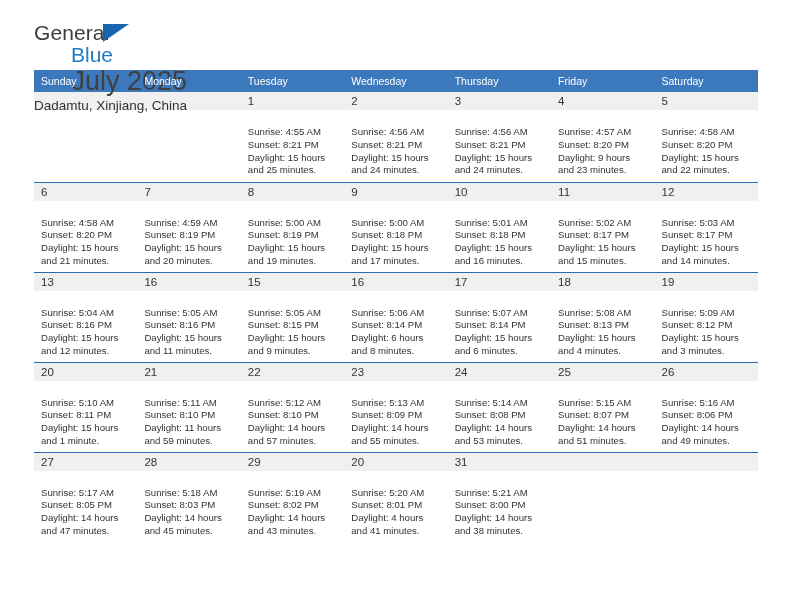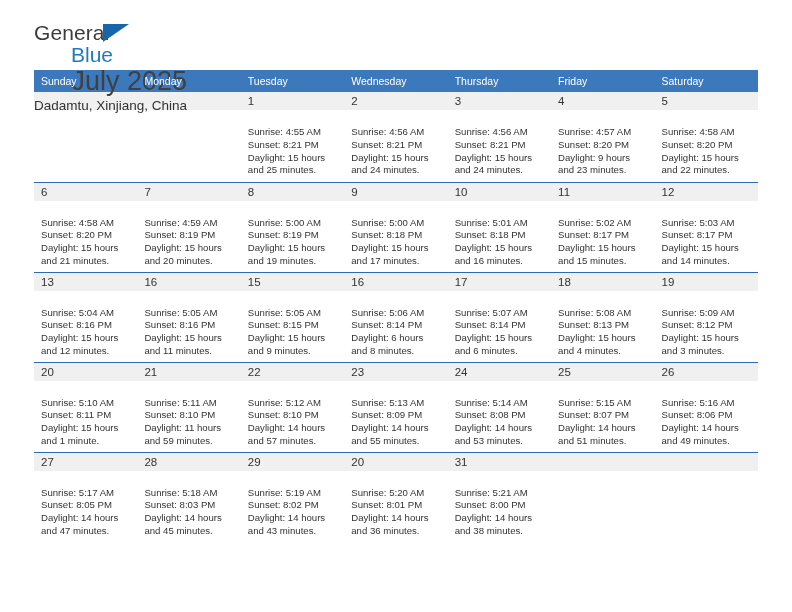--- a/index.html
+++ b/index.html
@@ -487,21 +487,21 @@
                 <div class="daylight">Daylight: 14 hours and 43 minutes.</div>
               </div>
             </div>
           </td>
           <td>
             <div class="cell">
               <div class="daynum">20</div>
               <div class="events">
                 <div>Sunrise: 5:20 AM</div>
                 <div>Sunset: 8:01 PM</div>
-                <div class="daylight">Daylight: 14 hours and 36 minutes.</div>
+                <div class="daylight">Daylight: 4 hours and 41 minutes.</div>
               </div>
             </div>
           </td>
           <td>
             <div class="cell">
               <div class="daynum">31</div>
               <div class="events">
                 <div>Sunrise: 5:21 AM</div>
                 <div>Sunset: 8:00 PM</div>
                 <div class="daylight">Daylight: 14 hours and 38 minutes.</div>

